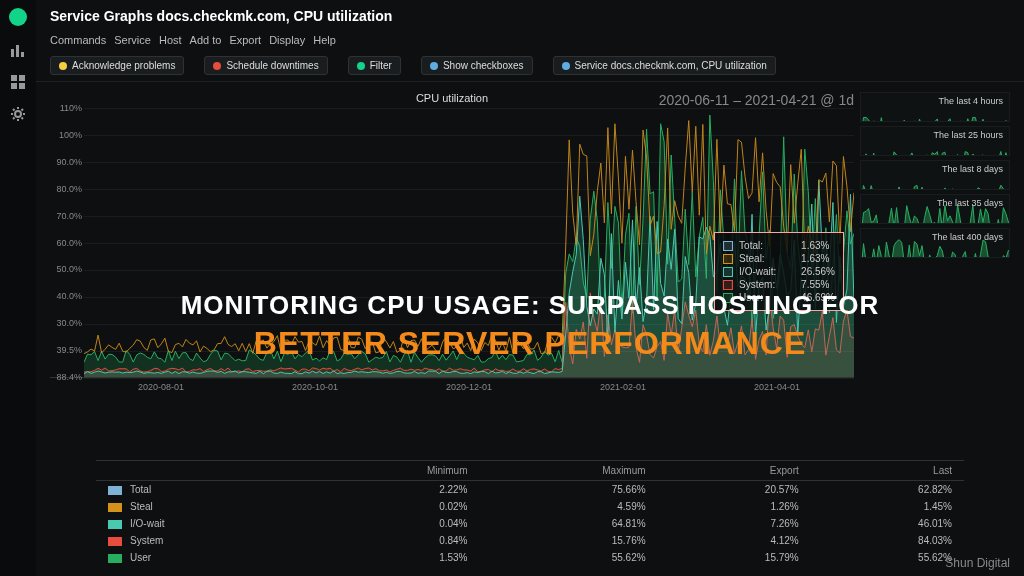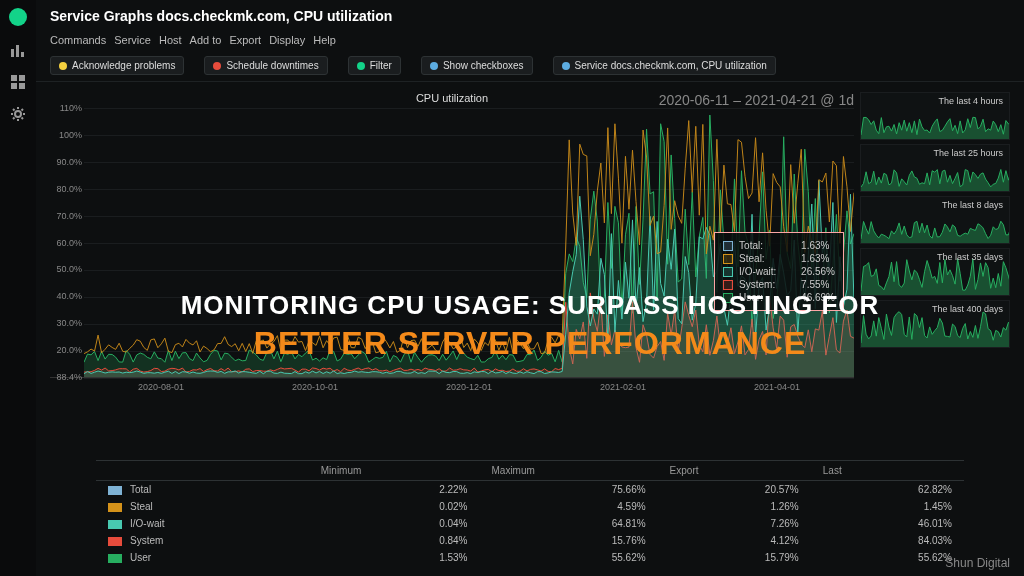--- a/index.html
+++ b/index.html
@@ -26,28 +26,28 @@
 .yaxis{position:absolute;left:0;top:0;bottom:0;width:34px}
 .ytick{position:absolute;right:2px;font-size:9px;color:#888;transform:translateY(-50%)}
 .gridline{position:absolute;left:34px;right:0;height:1px;background:#1a1d1f}
 .plotarea{position:absolute;left:34px;right:0;top:0;bottom:0;overflow:hidden}
 .xaxis{display:flex;padding-left:34px;padding-top:4px;font-size:9px;color:#888}
 .xtick{flex:1;text-align:center}
 .legend-box{position:absolute;right:10px;top:140px;background:rgba(10,12,13,0.85);border:1px solid #fca5a5;padding:6px 8px;font-size:10px;z-index:5}
 .legend-row{display:flex;align-items:center;gap:6px;padding:1px 0}
 .lsw{width:10px;height:10px;border:1px solid}
 .thumbs{width:150px;display:flex;flex-direction:column;gap:4px}
-.thumb{height:48px;background:#0f1213;border:1px solid #1a1d1f;position:relative;overflow:hidden}
+.thumb{height:30px;background:#0f1213;border:1px solid #1a1d1f;position:relative;overflow:hidden}
 .thumb-label{position:absolute;top:3px;right:6px;font-size:9px;color:#ccc;z-index:2}
 .overlay{position:absolute;left:36px;right:0;top:260px;padding:30px 40px;text-align:center;z-index:10}
 .ov1{color:#fff;font-size:26px;font-weight:700;letter-spacing:1px}
 .ov2{color:#f48a1a;font-size:32px;font-weight:800;letter-spacing:1px;margin-top:4px}
 .table-wrap{padding:6px 60px 10px;position:relative;z-index:11}
 table{width:100%;border-collapse:collapse;font-size:10px;color:#bbb}
-th{text-align:left;padding:4px 12px;color:#999;font-weight:500;border-top:1px solid #2d3234;border-bottom:1px solid #2d3234}
+th{text-align:right;padding:4px 12px;color:#999;font-weight:500;border-top:1px solid #2d3234;border-bottom:1px solid #2d3234}
 th:first-child{text-align:left}
 td{text-align:right;padding:3px 12px}
 td:first-child{text-align:left}
 .tsw{width:14px;height:9px;display:inline-block;margin-right:8px;vertical-align:middle}
 .watermark{position:absolute;bottom:6px;right:14px;color:#888;font-size:12px;z-index:12}
 svg polyline,svg polygon{vector-effect:non-scaling-stroke}
 </style>
 </head>
 <body>
 
@@ -114,21 +114,21 @@
         <div class="yaxis" id="yaxis">
             <div class="ytick" style="top:0%">110%</div>
             <div class="ytick" style="top:10%">100%</div>
             <div class="ytick" style="top:20%">90.0%</div>
             <div class="ytick" style="top:30%">80.0%</div>
             <div class="ytick" style="top:40%">70.0%</div>
             <div class="ytick" style="top:50%">60.0%</div>
             <div class="ytick" style="top:60%">50.0%</div>
             <div class="ytick" style="top:70%">40.0%</div>
             <div class="ytick" style="top:80%">30.0%</div>
-            <div class="ytick" style="top:90%">20.0%</div>
+            <div class="ytick" style="top:90%">39.5%</div>
             <div class="ytick" style="top:100%">88.4%</div>
           </div>
         <div id="grid">
             <div class="gridline" style="top:0px"></div>
             <div class="gridline" style="top:27px"></div>
             <div class="gridline" style="top:54px"></div>
             <div class="gridline" style="top:81px"></div>
             <div class="gridline" style="top:108px"></div>
             <div class="gridline" style="top:135px"></div>
             <div class="gridline" style="top:162px"></div>

